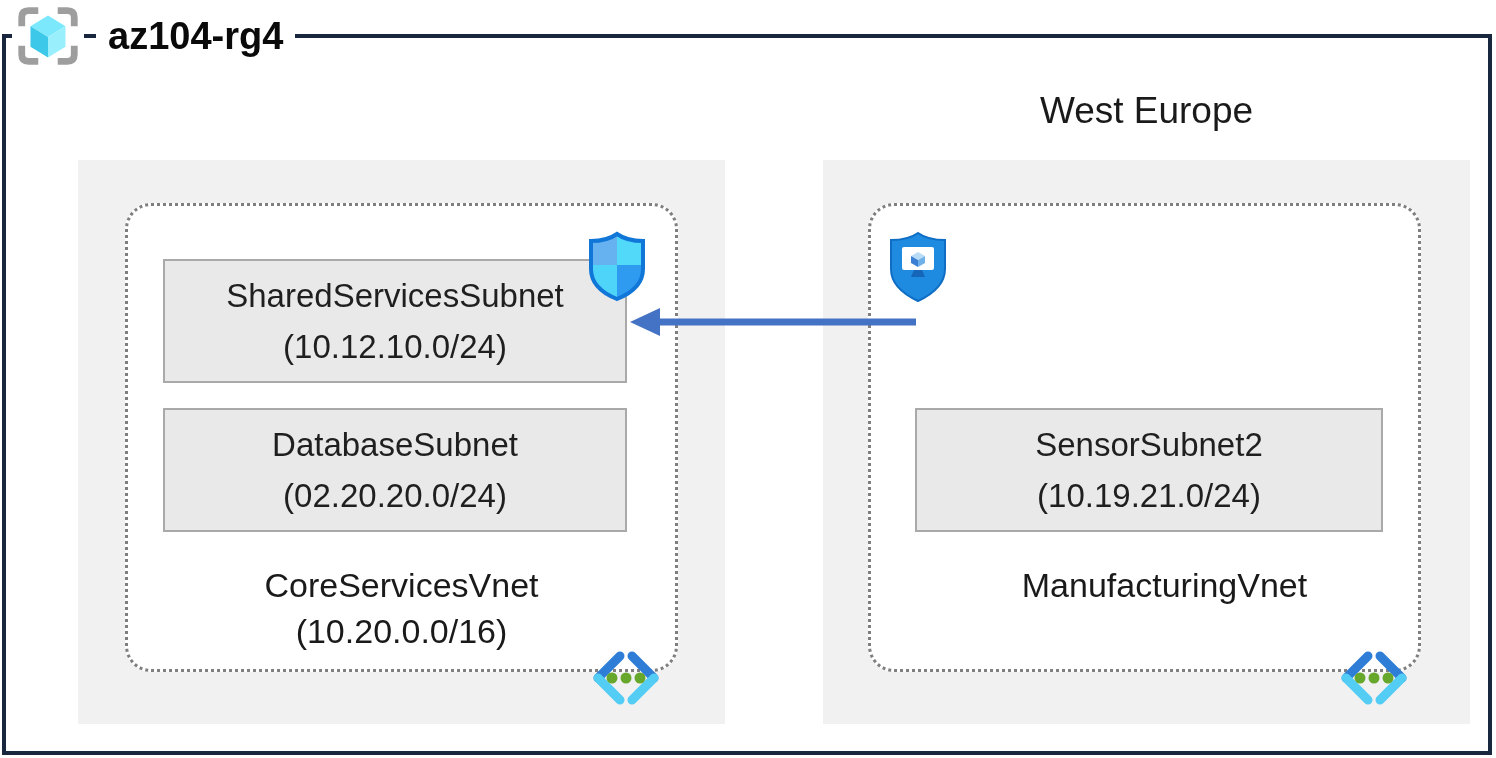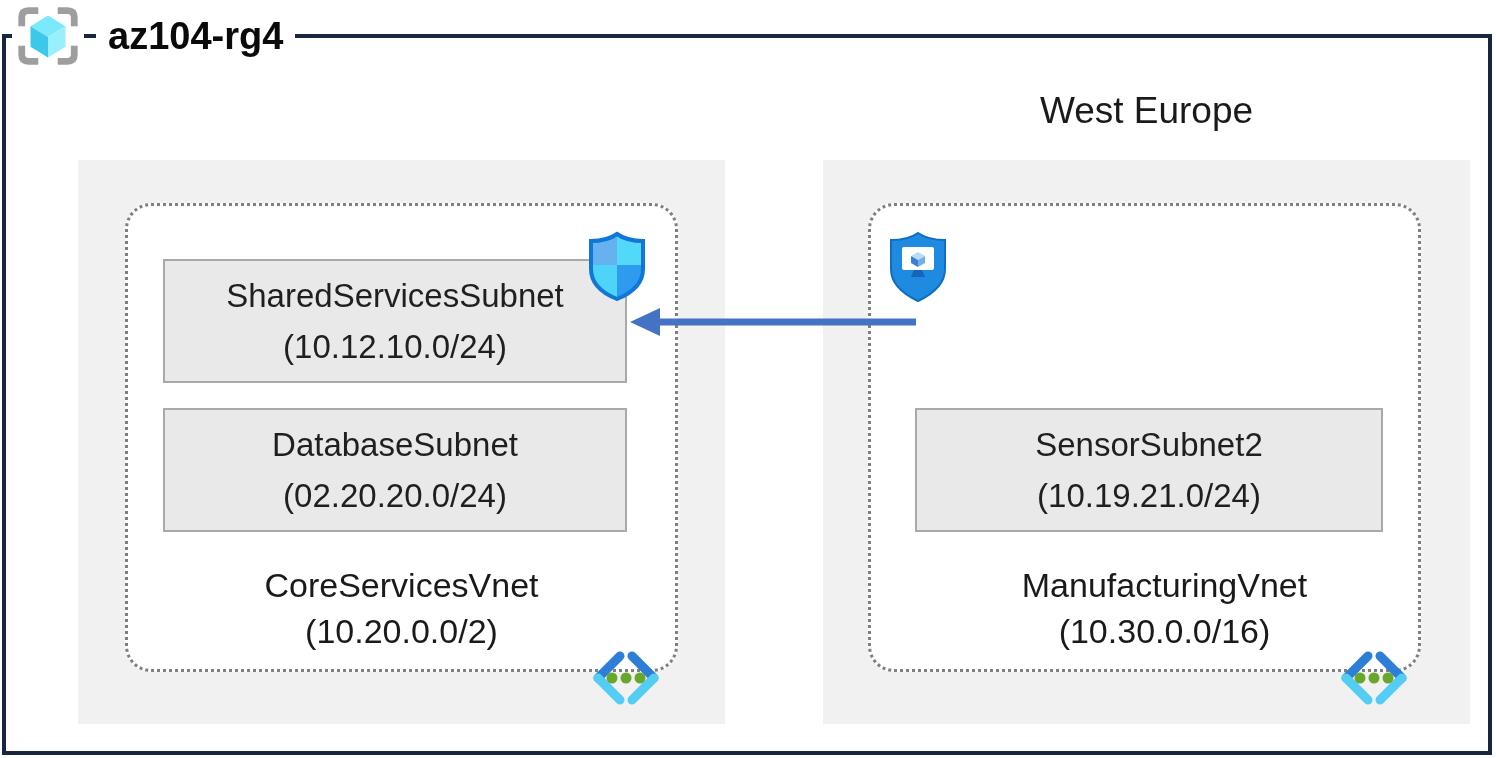--- a/index.html
+++ b/index.html
@@ -99,25 +99,24 @@
     <div>(02.20.20.0/24)</div>
   </div>
 
   <div class="subnet-box west r2">
     <div>SensorSubnet2</div>
     <div>(10.19.21.0/24)</div>
   </div>
 
   <div class="vnet-label east">
     <div>CoreServicesVnet</div>
-    <div>(10.20.0.0/2)</div>
+    <div>(10.20.0.0/16)</div>
   </div>
   <div class="vnet-label west">
     <div>ManufacturingVnet</div>
-    <div>(10.30.0.0/16)</div>
   </div>
 
   <div class="badge nsg-badge">
     <svg width="58" height="71" viewBox="0 0 58 71">
       <defs>
         <clipPath id="nsgClip">
           <path d="M29 3 C36 8 46 10 55 10 V38 C55 53 44 62 29 68 C14 62 3 53 3 38 V10 C12 10 22 8 29 3 Z"></path>
         </clipPath>
       </defs>
       <g clip-path="url(#nsgClip)">

